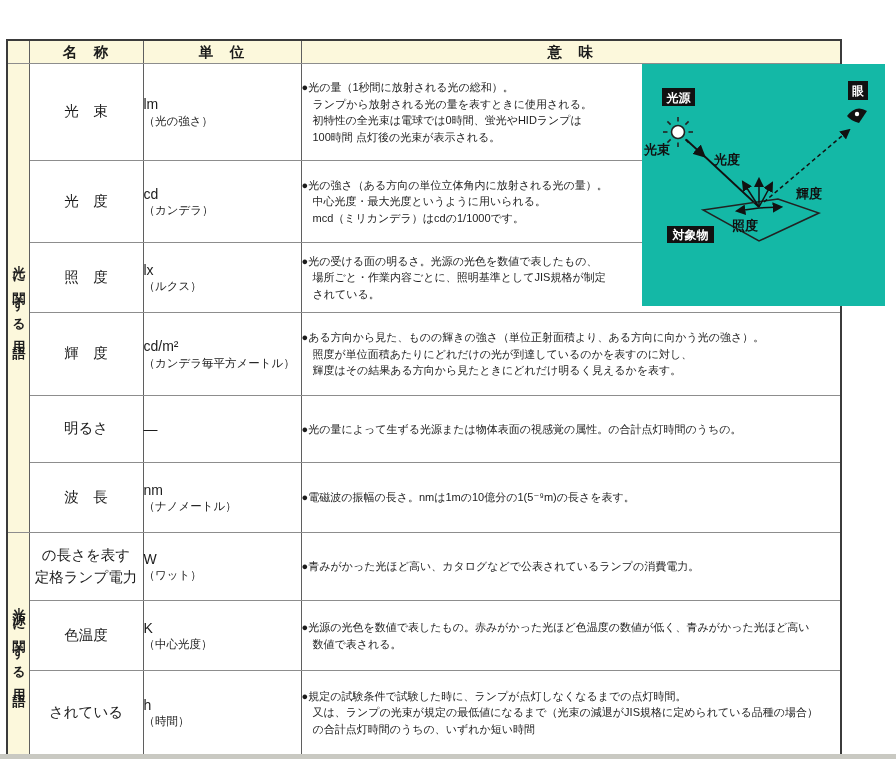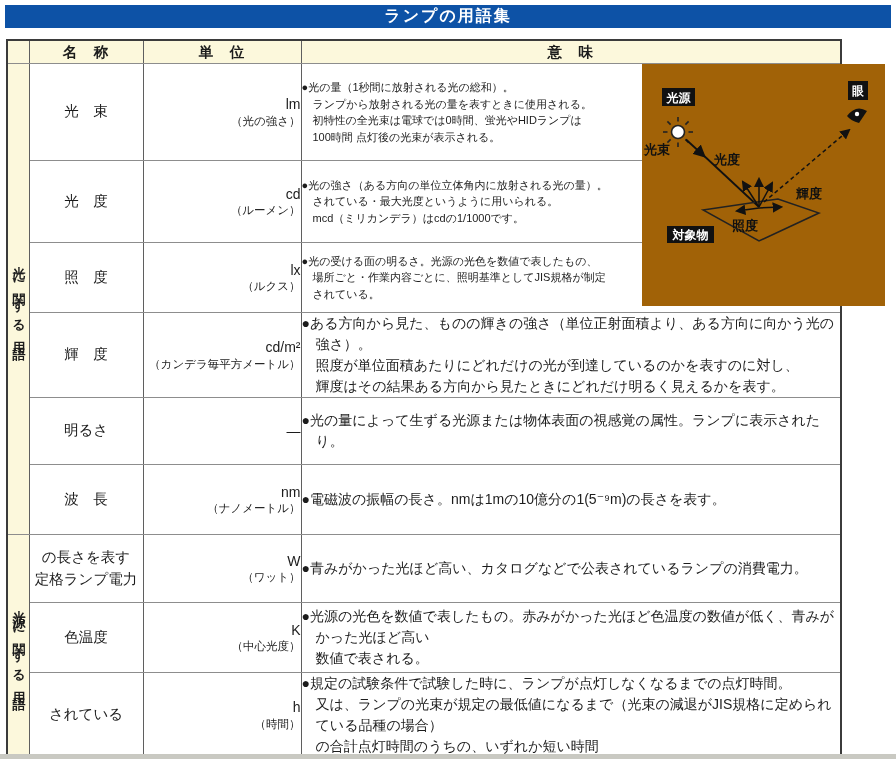--- a/index.html
+++ b/index.html
@@ -41,50 +41,49 @@
   }
   .section-cell { background:#fcf8dc; text-align:center; }
   .vtext {
     writing-mode:vertical-rl; text-orientation:upright;
     margin:0 auto; font-size:13px; font-weight:bold; letter-spacing:6px;
     line-height:1.1;
   }
   .name-cell {
     text-align:center; font-size:14.5px; white-space:pre-line; line-height:1.45;margin-top:20px;
   }
-  .unit-cell { text-align:right; font-size:14px; line-height:1.3; }
+  .unit-cell { text-align:left; font-size:14px; line-height:1.3; }
   .unit-sub { font-size:11.5px; }
   .desc-cell { padding:4px 4px 4px 6px; }
   .desc {
-    font-size:14px; line-height:1.5; white-space:pre-line;
+    font-size:11px; line-height:1.5; white-space:pre-line;
     padding-left:1em; text-indent:-1em;
   }
   .desc-narrow { font-size:11px; width:316px; }
 
   
   .diagram {
     position:absolute; left:642px; top:64px; width:243px; height:242px;
-    background:#a16207;
+    background:#14b8a6;
   }
   .diagram svg { display:block; }
   .diag-text { font-size:13px; font-weight:bold; fill:#111111; }
   .diag-label { font-size:12px; font-weight:bold; fill:#ffffff; text-anchor:middle; }
 
   
   .scan-edge {
     position:absolute; left:0; bottom:0; width:896px; height:5px;
     background:#c9c9c2;
   }
 </style>
 </head>
 <body>
 
 <div class="page">
 
-  <div class="title-bar">ランプの用語集</div>
 
   <table class="glossary">
     <colgroup>
       <col class="col-section">
         <col class="col-name">
         <col class="col-unit">
         <col>
     </colgroup>
     <tbody>
         <tr style="height:22px">
@@ -107,25 +106,25 @@
         <div class="desc desc-narrow">●光の量（1秒間に放射される光の総和）。
 ランプから放射される光の量を表すときに使用される。
 初特性の全光束は電球では0時間、蛍光やHIDランプは
 100時間 点灯後の光束が表示される。</div>
       </td>
     </tr>
     <tr style="height:82px">
       <td class="name-cell">光　度</td>
       <td class="unit-cell">
         <div>cd</div>
-        <div class="unit-sub">（ルーメン）</div>
+        <div class="unit-sub">（カンデラ）</div>
       </td>
       <td class="desc-cell">
         <div class="desc desc-narrow">●光の強さ（ある方向の単位立体角内に放射される光の量）。
-されている・最大光度というように用いられる。
+中心光度・最大光度というように用いられる。
 mcd（ミリカンデラ）はcdの1/1000です。</div>
       </td>
     </tr>
     <tr style="height:70px">
       <td class="name-cell">照　度</td>
       <td class="unit-cell">
         <div>lx</div>
         <div class="unit-sub">（ルクス）</div>
       </td>
       <td class="desc-cell">
@@ -145,21 +144,21 @@
 照度が単位面積あたりにどれだけの光が到達しているのかを表すのに対し、
 輝度はその結果ある方向から見たときにどれだけ明るく見えるかを表す。</div>
       </td>
     </tr>
     <tr style="height:67px">
       <td class="name-cell">明るさ</td>
       <td class="unit-cell">
         <div>—</div>
       </td>
       <td class="desc-cell">
-        <div class="desc">●光の量によって生ずる光源または物体表面の視感覚の属性。ランプに表示されたり。</div>
+        <div class="desc">●光の量によって生ずる光源または物体表面の視感覚の属性。の合計点灯時間のうちの。</div>
       </td>
     </tr>
     <tr style="height:70px">
       <td class="name-cell">波　長</td>
       <td class="unit-cell">
         <div>nm</div>
         <div class="unit-sub">（ナノメートル）</div>
       </td>
       <td class="desc-cell">
         <div class="desc">●電磁波の振幅の長さ。nmは1mの10億分の1(5⁻⁹m)の長さを表す。</div>

